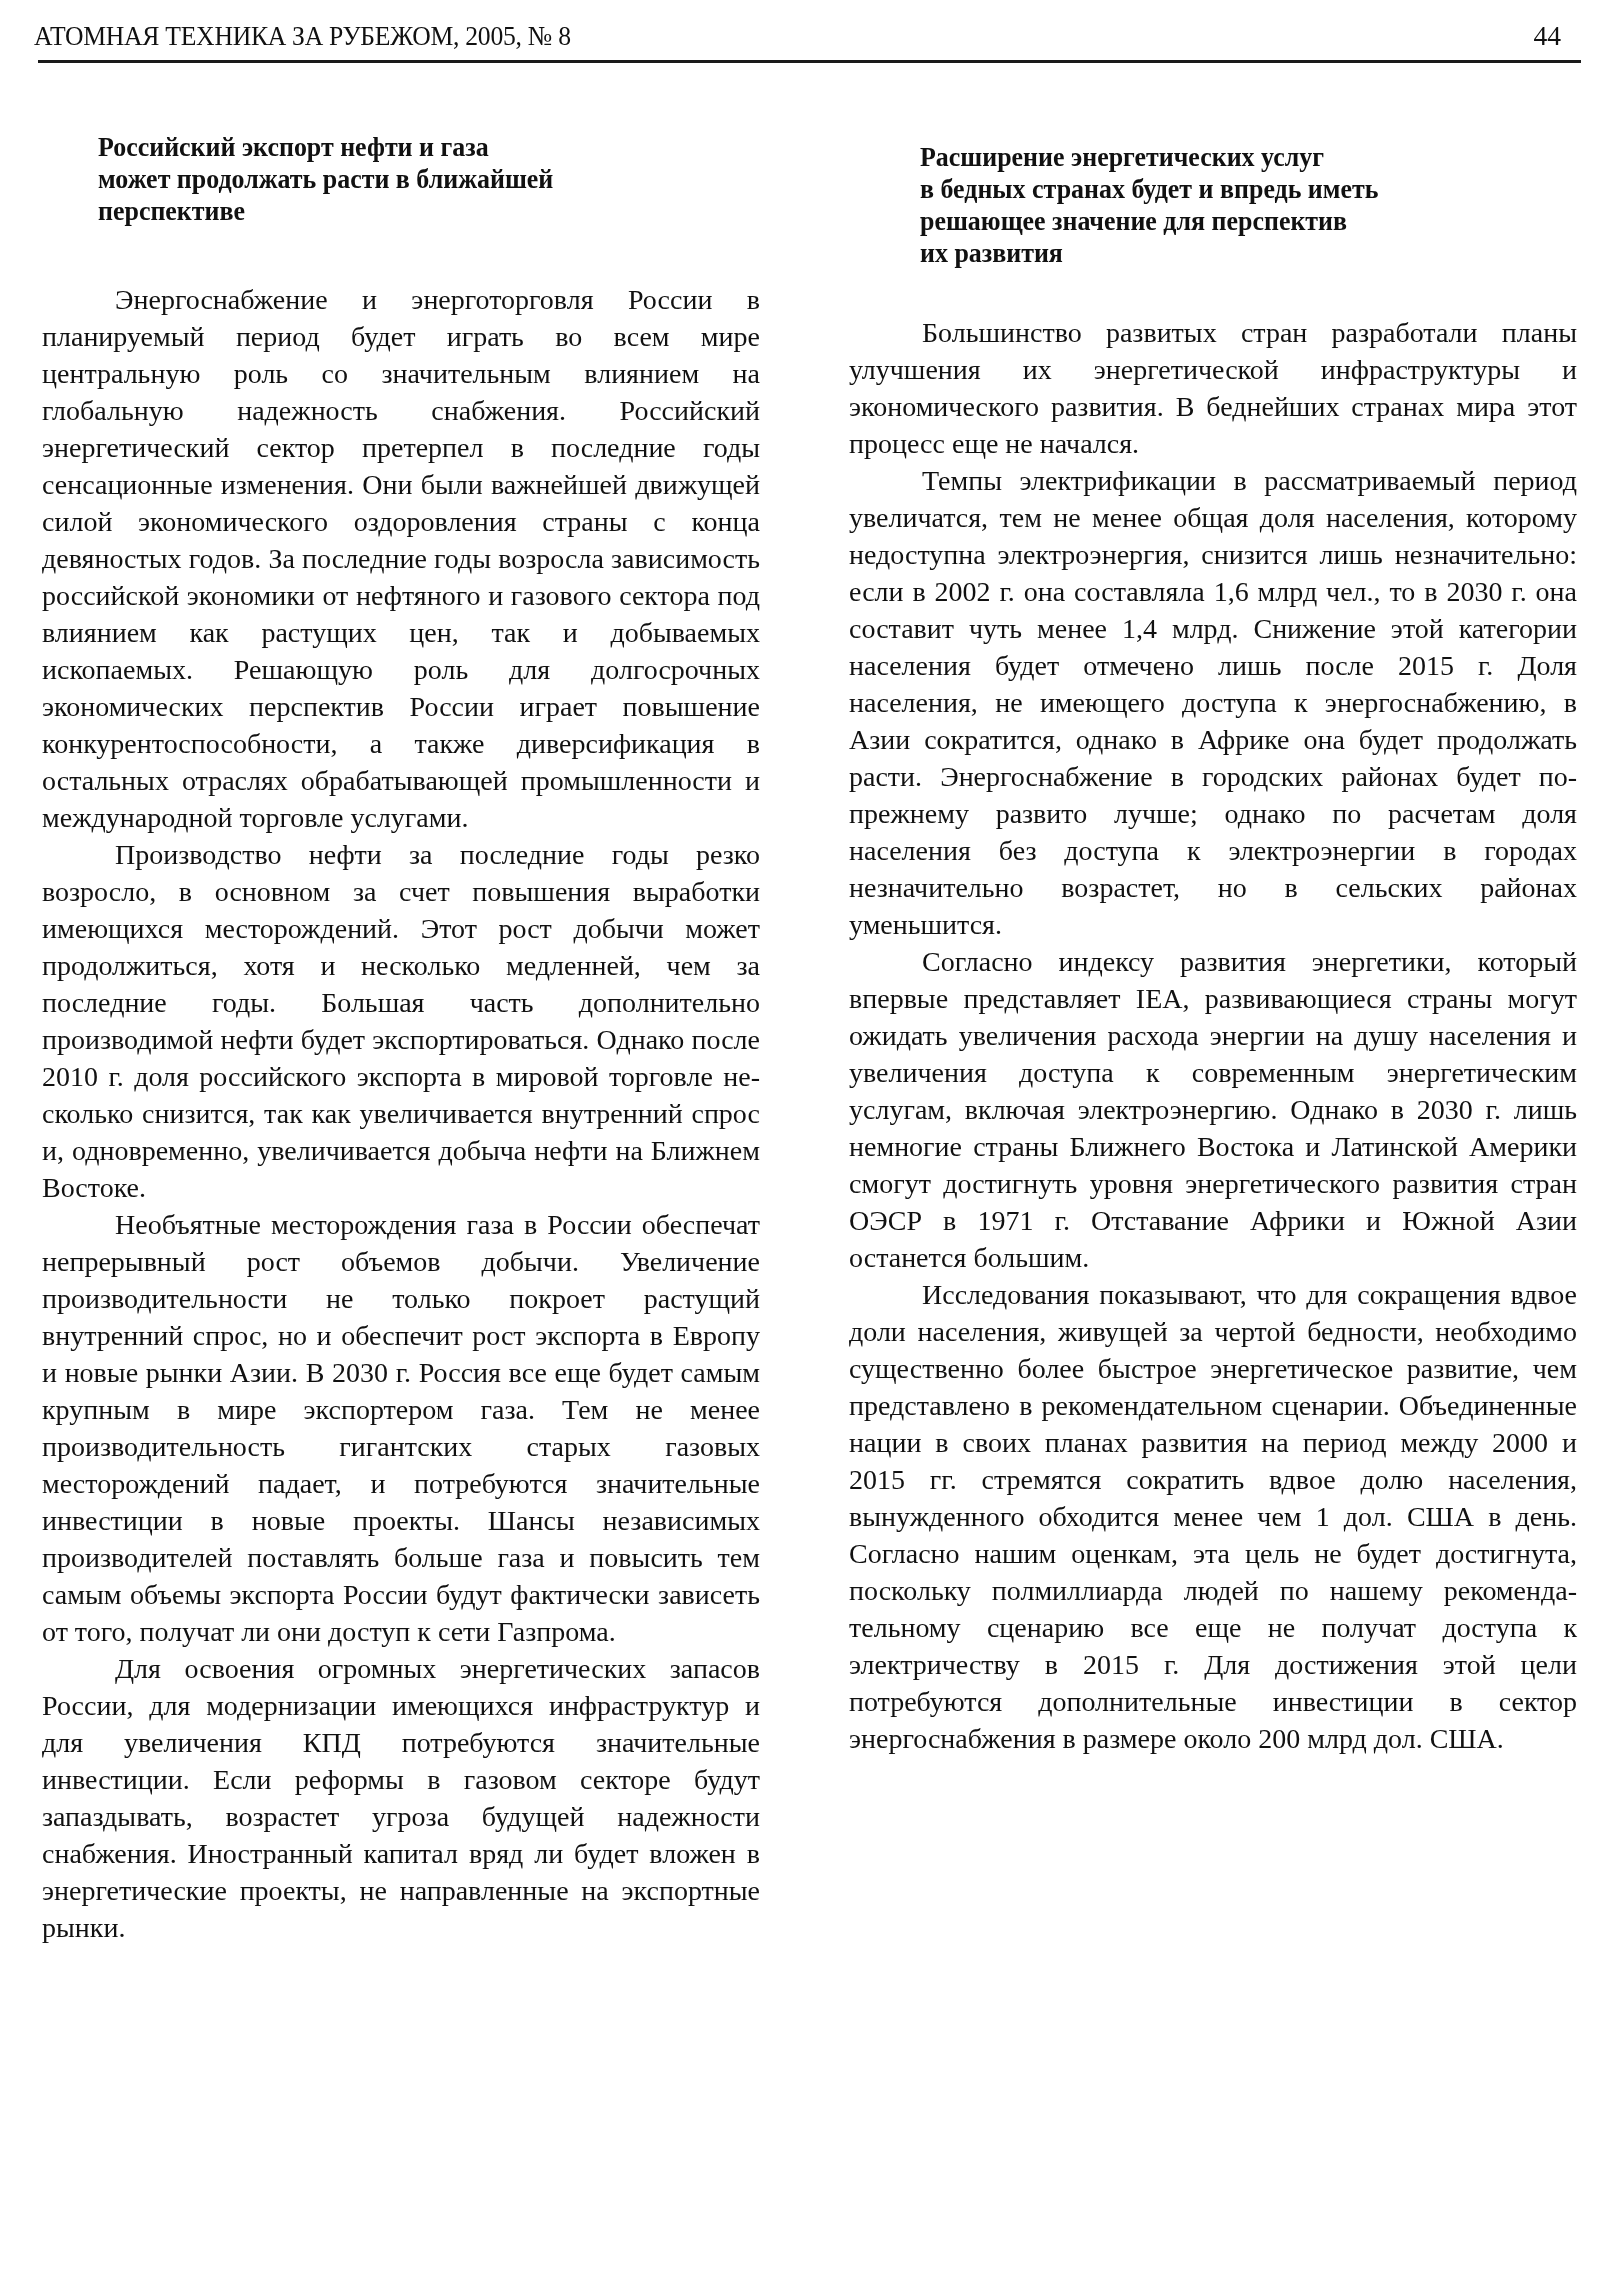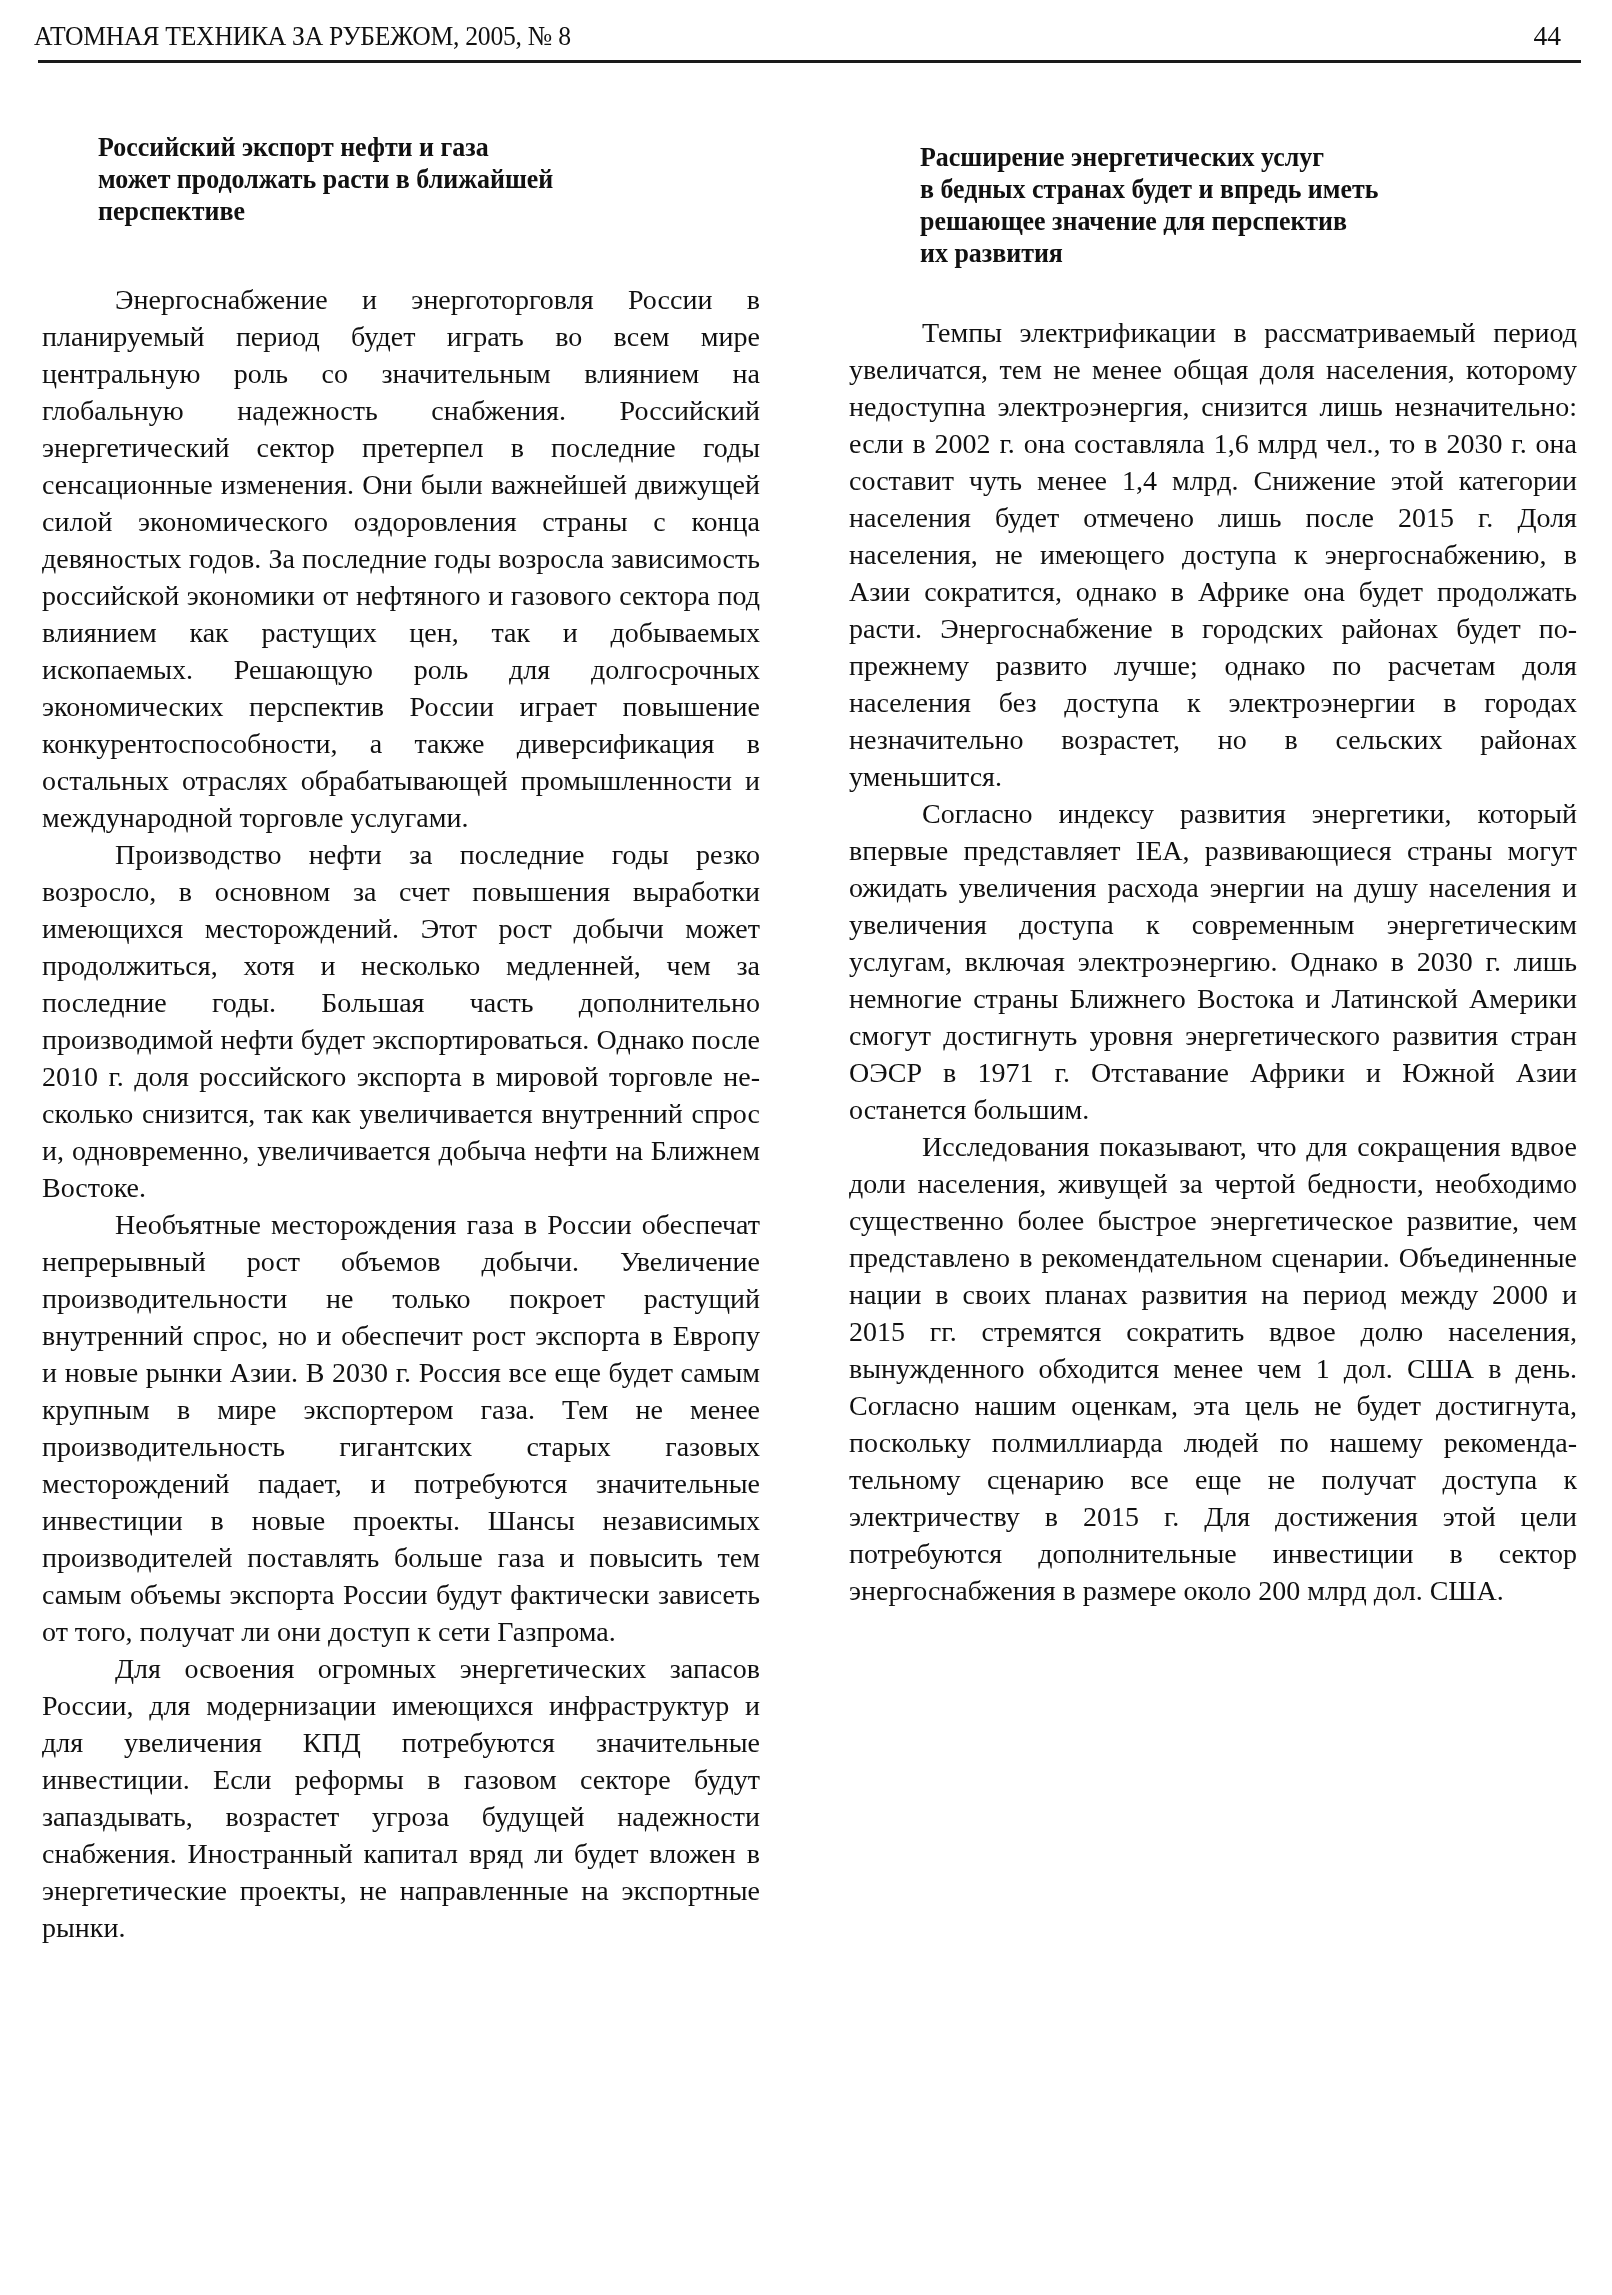--- a/index.html
+++ b/index.html
@@ -43,18 +43,19 @@
     <p>Для освоения огромных энергетических за­пасов России, для модернизации имеющихся инфраструктур и для увеличения КПД потребу­ются значительные инвестиции. Если реформы в газовом секторе будут запаздывать, возрастет угроза будущей надежности снабжения. Ино­странный капитал вряд ли будет вложен в энер­гетические проекты, не направленные на экс­портные рынки.</p>
   </div>
 </div>
 
 <div class="col col-right">
   <div class="heading">Расширение энергетических услуг
 в бедных странах будет и впредь иметь
 решающее значение для перспектив
 их развития</div>
   <div class="body">
+    <p>Большинство развитых стран разработали планы улучшения их энергетической инфра­структуры и экономического развития. В бед­нейших странах мира этот процесс еще не на­чался.</p>
     <p>Темпы электрификации в рассматриваемый период увеличатся, тем не менее общая доля населения, которому недоступна электроэнер­гия, снизится лишь незначительно: если в 2002 г. она составляла 1,6 млрд чел., то в 2030 г. она составит чуть менее 1,4 млрд. Снижение этой категории населения будет отмечено лишь после 2015 г. Доля населения, не имеющего дос­тупа к энергоснабжению, в Азии сократится, однако в Африке она будет продолжать расти. Энергоснабжение в городских районах будет по­прежнему развито лучше; однако по расчетам доля населения без доступа к электроэнергии в городах незначительно возрастет, но в сельских районах уменьшится.</p>
     <p>Согласно индексу развития энергетики, ко­торый впервые представляет IEA, развивающие­ся страны могут ожидать увеличения расхода энергии на душу населения и увеличения досту­па к современным энергетическим услугам, включая электроэнергию. Однако в 2030 г. лишь немногие страны Ближнего Востока и Латин­ской Америки смогут достигнуть уровня энерге­тического развития стран ОЭСР в 1971 г. Отста­вание Африки и Южной Азии останется боль­шим.</p>
     <p>Исследования показывают, что для сокра­щения вдвое доли населения, живущей за чертой бедности, необходимо существенно более бы­строе энергетическое развитие, чем представле­но в рекомендательном сценарии. Объединен­ные нации в своих планах развития на период между 2000 и 2015 гг. стремятся сократить вдвое долю населения, вынужденного обходится менее чем 1 дол. США в день. Согласно нашим оценкам, эта цель не будет достигнута, посколь­ку полмиллиарда людей по нашему рекоменда­тельному сценарию все еще не получат доступа к электричеству в 2015 г. Для достижения этой цели потребуются дополнительные инвестиции в сектор энергоснабжения в размере около 200 млрд дол. США.</p>
   </div>
 </div>
 
 
 </body></html>

